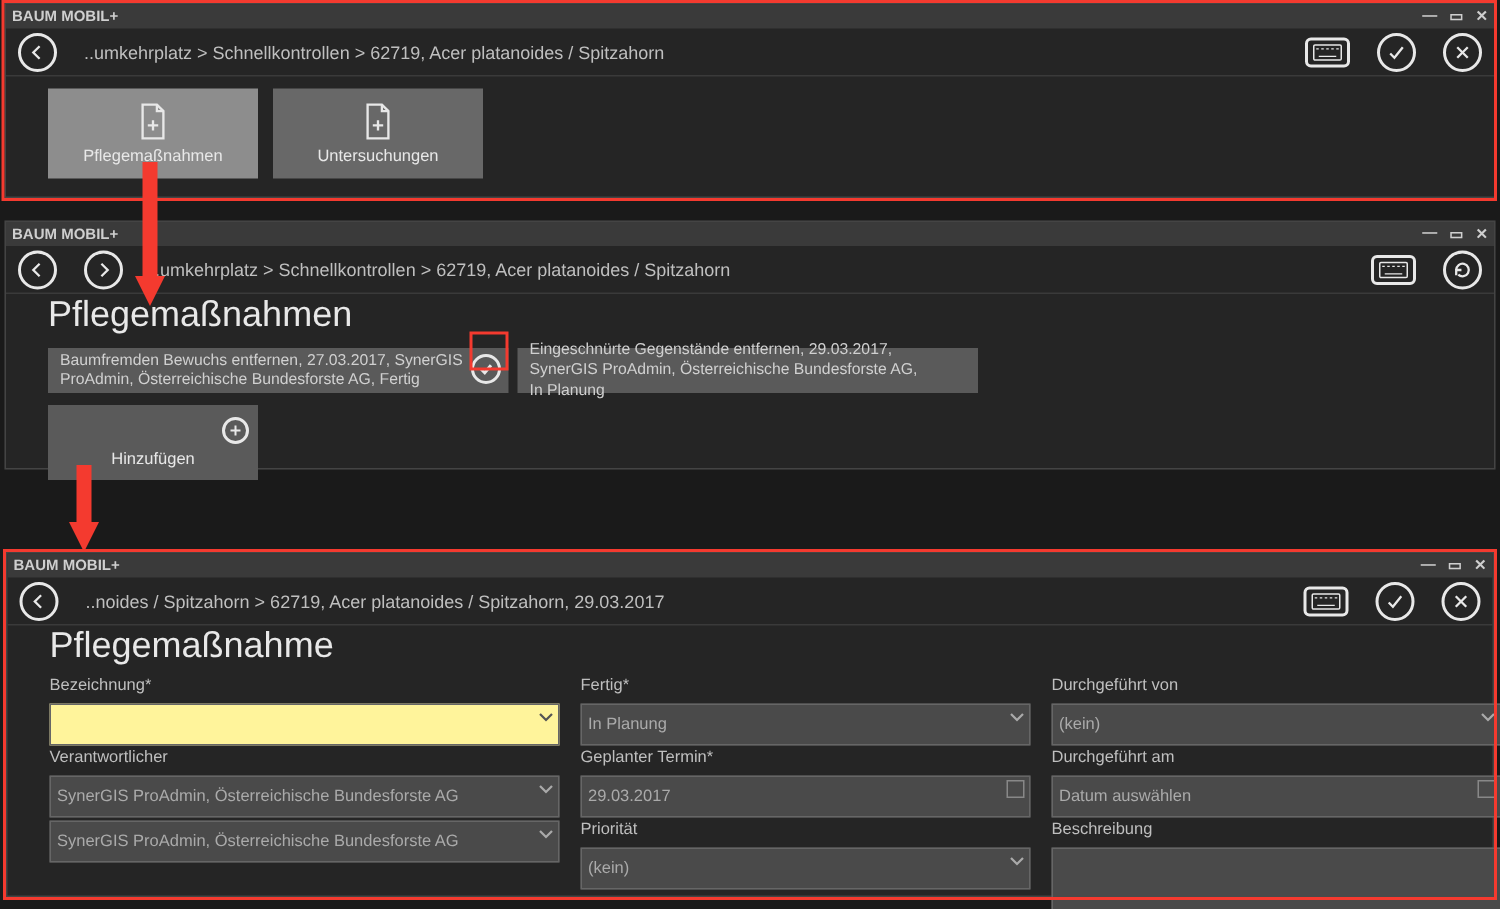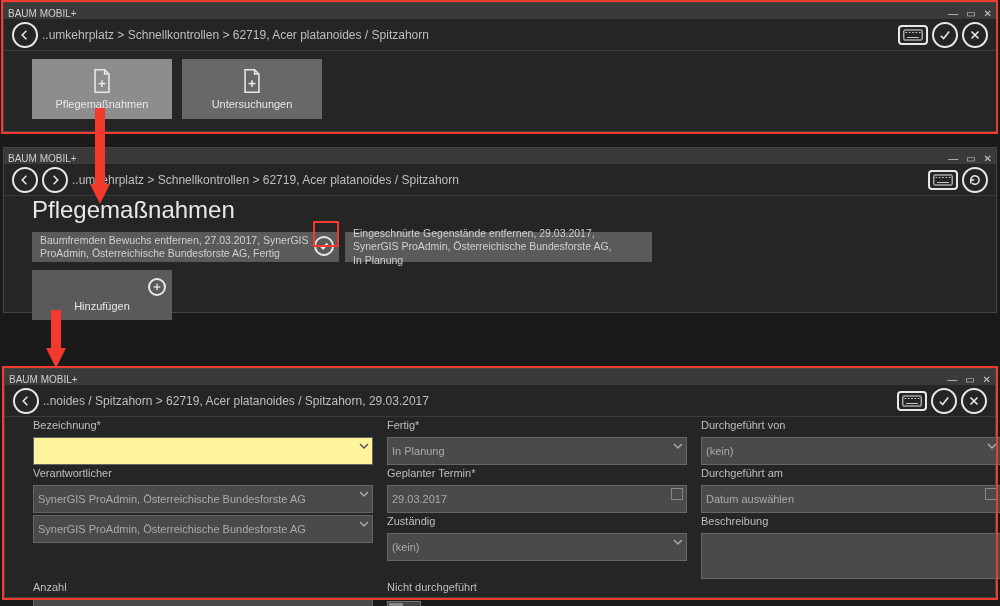--- a/index.html
+++ b/index.html
@@ -16,24 +16,24 @@
     --highlight:#fff49b;
     --redbox:#f43a2f;
     --arrow:#f43a2f;
     --input:#4a4a4a;
     --input-txt:#aaa;
     --white:#e8e8e8;
   }
   *{box-sizing:border-box;}
   html,body{margin:0;padding:0;background:var(--bg);font-family:"Segoe UI",Arial,sans-serif;font-size:11px;color:var(--txt);width:1000px;height:606px;overflow:hidden;position:relative;}
   .window{position:absolute;background:var(--panel);border:1px solid #444;}
-  .titlebar{height:16px;background:var(--titlebar);display:flex;align-items:flex-end;justify-content:space-between;padding:0 4px;font-size:10px;color:var(--titlebar-txt);}
+  .titlebar{height:16px;background:var(--titlebar);display:flex;align-items:center;justify-content:space-between;padding:0 4px;font-size:10px;color:var(--titlebar-txt);font-weight:bold;}
   .titlebar .sys{display:flex;gap:8px;font-size:10px;}
   .titlebar .sys span{cursor:default;}
-  .topbar{height:32px;display:flex;align-items:center;padding:0 8px;gap:4px;border-bottom:1px solid #3a3a3a;}
+  .topbar{height:32px;display:flex;align-items:center;padding:0 8px;gap:18px;border-bottom:1px solid #3a3a3a;}
   .circ-btn{width:26px;height:26px;border:2px solid var(--white);border-radius:50%;display:flex;align-items:center;justify-content:center;color:var(--white);background:transparent;cursor:pointer;flex-shrink:0;}
   .circ-btn svg{width:14px;height:14px;stroke:var(--white);fill:none;stroke-width:2.2;}
   .crumb{color:var(--txt-dim);font-size:12px;white-space:nowrap;overflow:hidden;}
   .topbar .spacer{flex:1;}
   .kb-btn{width:30px;height:20px;border:2px solid var(--white);border-radius:4px;display:flex;align-items:center;justify-content:center;cursor:pointer;}
   .kb-btn svg{width:20px;height:12px;}
   .tiles{display:flex;gap:10px;padding:8px 28px 10px 28px;}
   .tile{width:140px;height:60px;background:var(--tile);display:flex;flex-direction:column;align-items:center;justify-content:center;color:var(--white);gap:4px;cursor:pointer;}
   .tile.light{background:var(--tile-light);}
   .tile svg{width:22px;height:26px;stroke:var(--white);fill:none;stroke-width:1.8;}
@@ -228,20 +228,21 @@
           <polyline points="4,11 8,15 16,5"></polyline>
         </svg>
       </div>
     <div class="circ-btn">
         <svg viewBox="0 0 20 20">
           <line x1="5" y1="5" x2="15" y2="15"></line>
           <line x1="15" y1="5" x2="5" y2="15"></line>
         </svg>
       </div>
   </div>
+  <div class="heading">Pflegemaßnahme</div>
   <div class="form">
 
     <div class="field">
       <div class="flabel">Bezeichnung*</div>
       <div class="finput hl">
           <span class="dd"><svg viewBox="0 0 10 10">
               <polyline points="1,3 5,7 9,3" fill="none" stroke="#555" stroke-width="1.5"></polyline>
             </svg></span>
         </div>
     </div>
@@ -290,21 +291,21 @@
 
     <div class="field">
       <div class="finput">
           <span>SynerGIS ProAdmin, Österreichische Bundesforste AG</span>
           <span class="dd"><svg viewBox="0 0 10 10">
               <polyline points="1,3 5,7 9,3" fill="none" stroke="#aaa" stroke-width="1.5"></polyline>
             </svg></span>
         </div>
     </div>
     <div class="field">
-      <div class="flabel">Zuständig</div>
+      <div class="flabel">Priorität</div>
       <div class="finput">
           <span>(kein)</span>
           <span class="dd"><svg viewBox="0 0 10 10">
               <polyline points="1,3 5,7 9,3" fill="none" stroke="#aaa" stroke-width="1.5"></polyline>
             </svg></span>
         </div>
     </div>
 
     <div class="field">
       <div class="flabel">Beschreibung</div>

